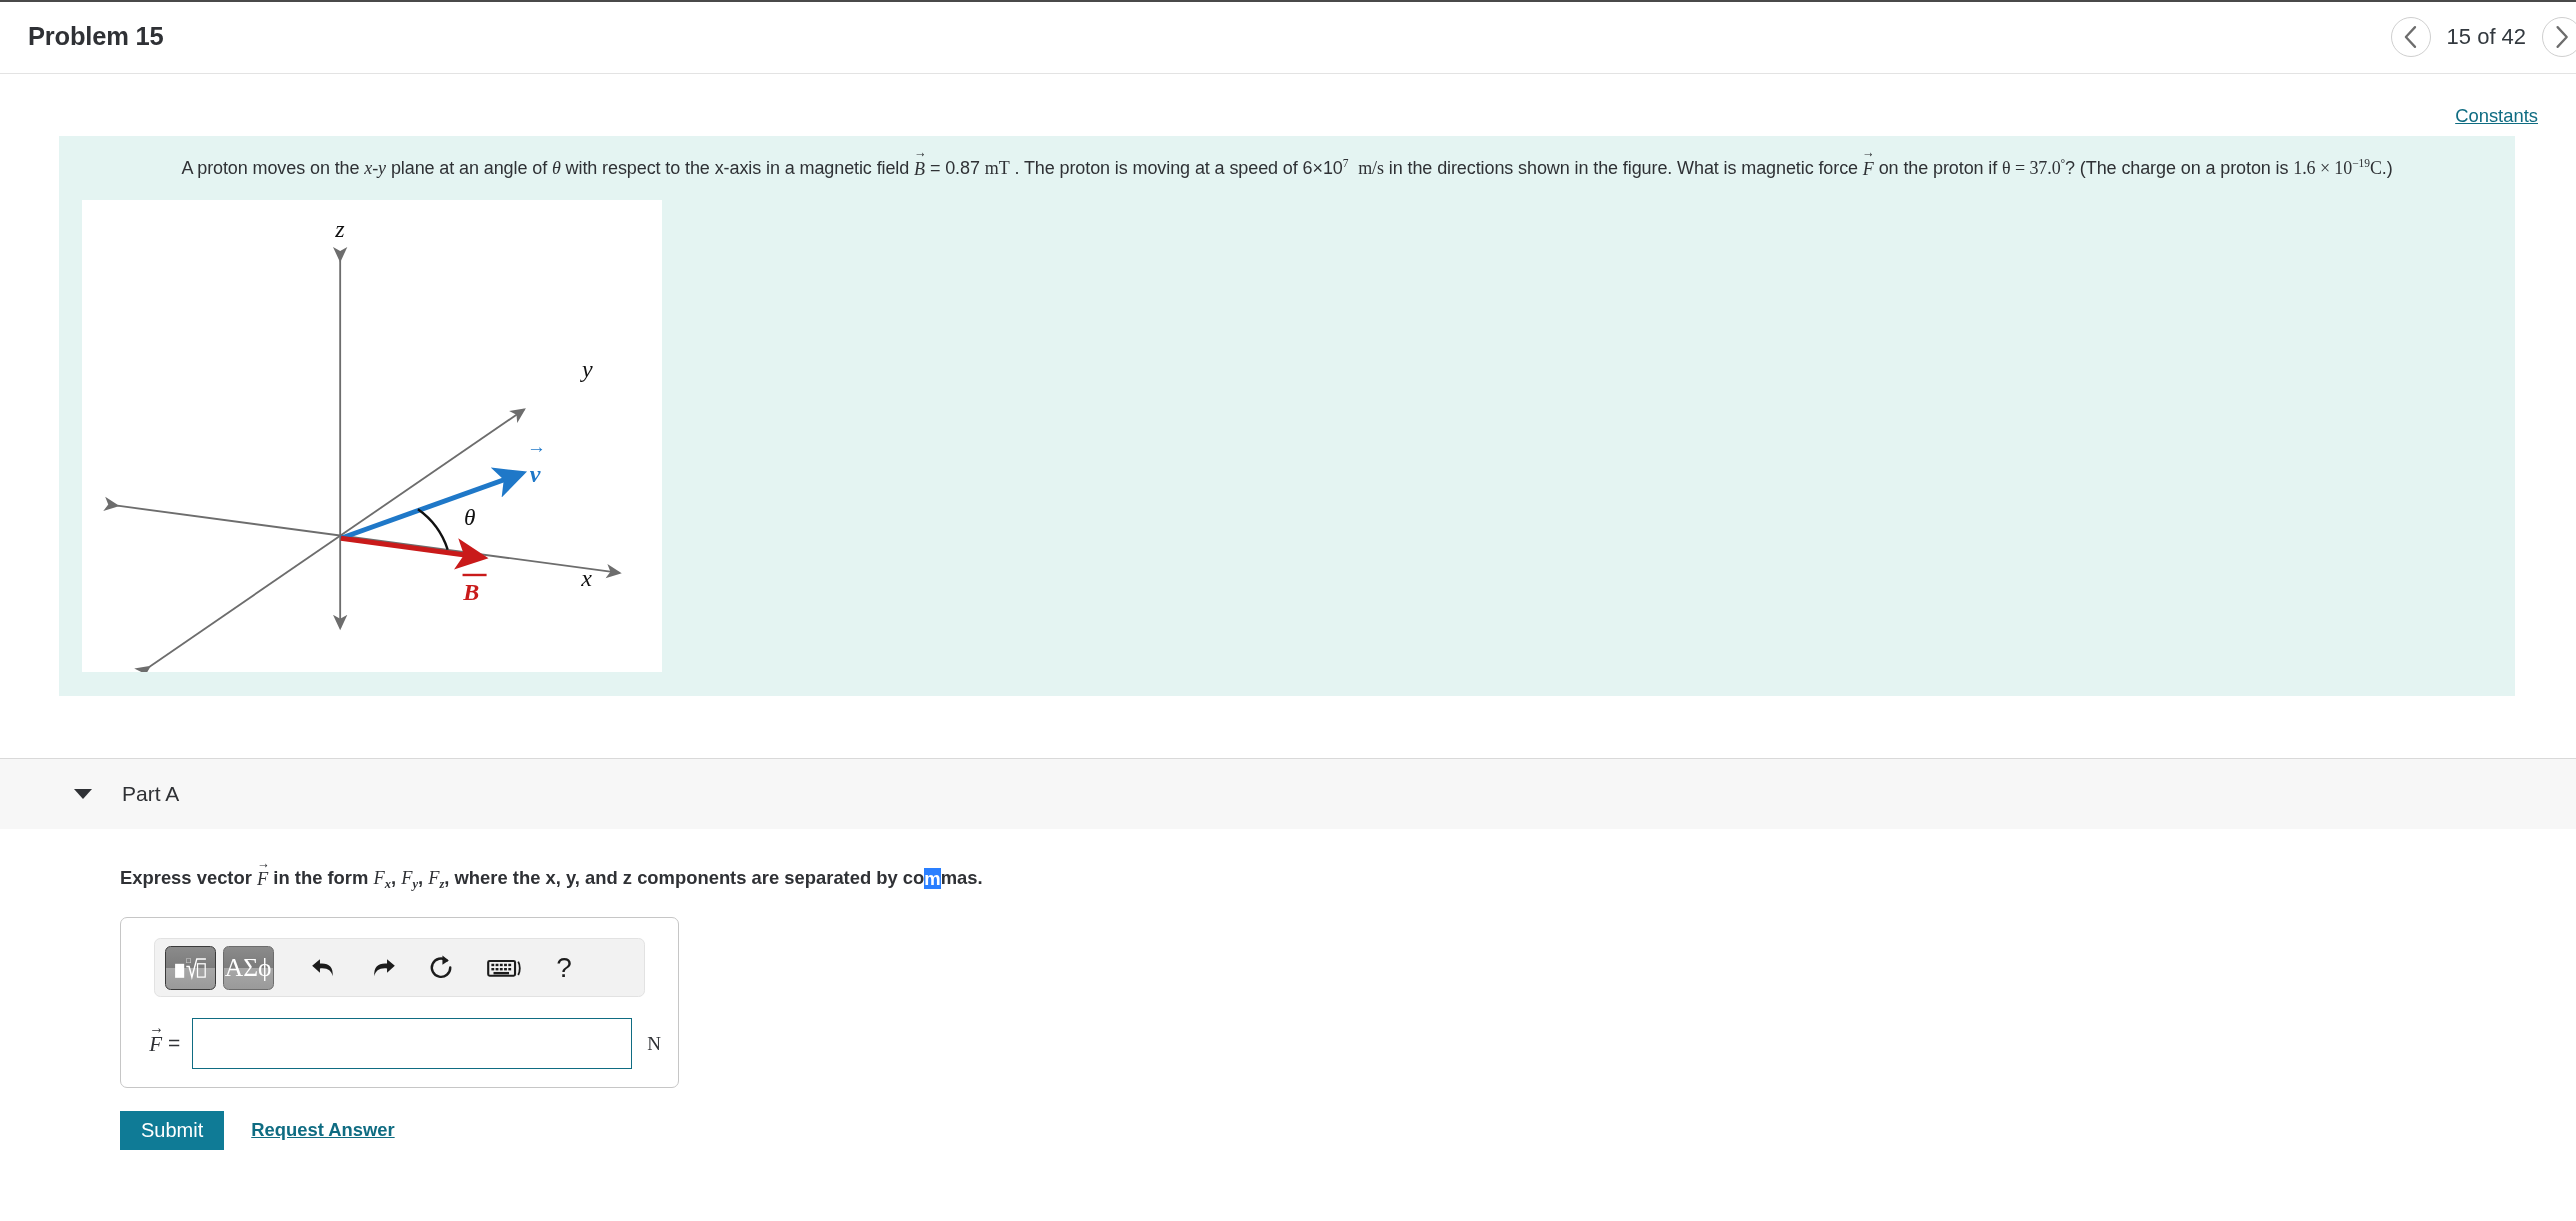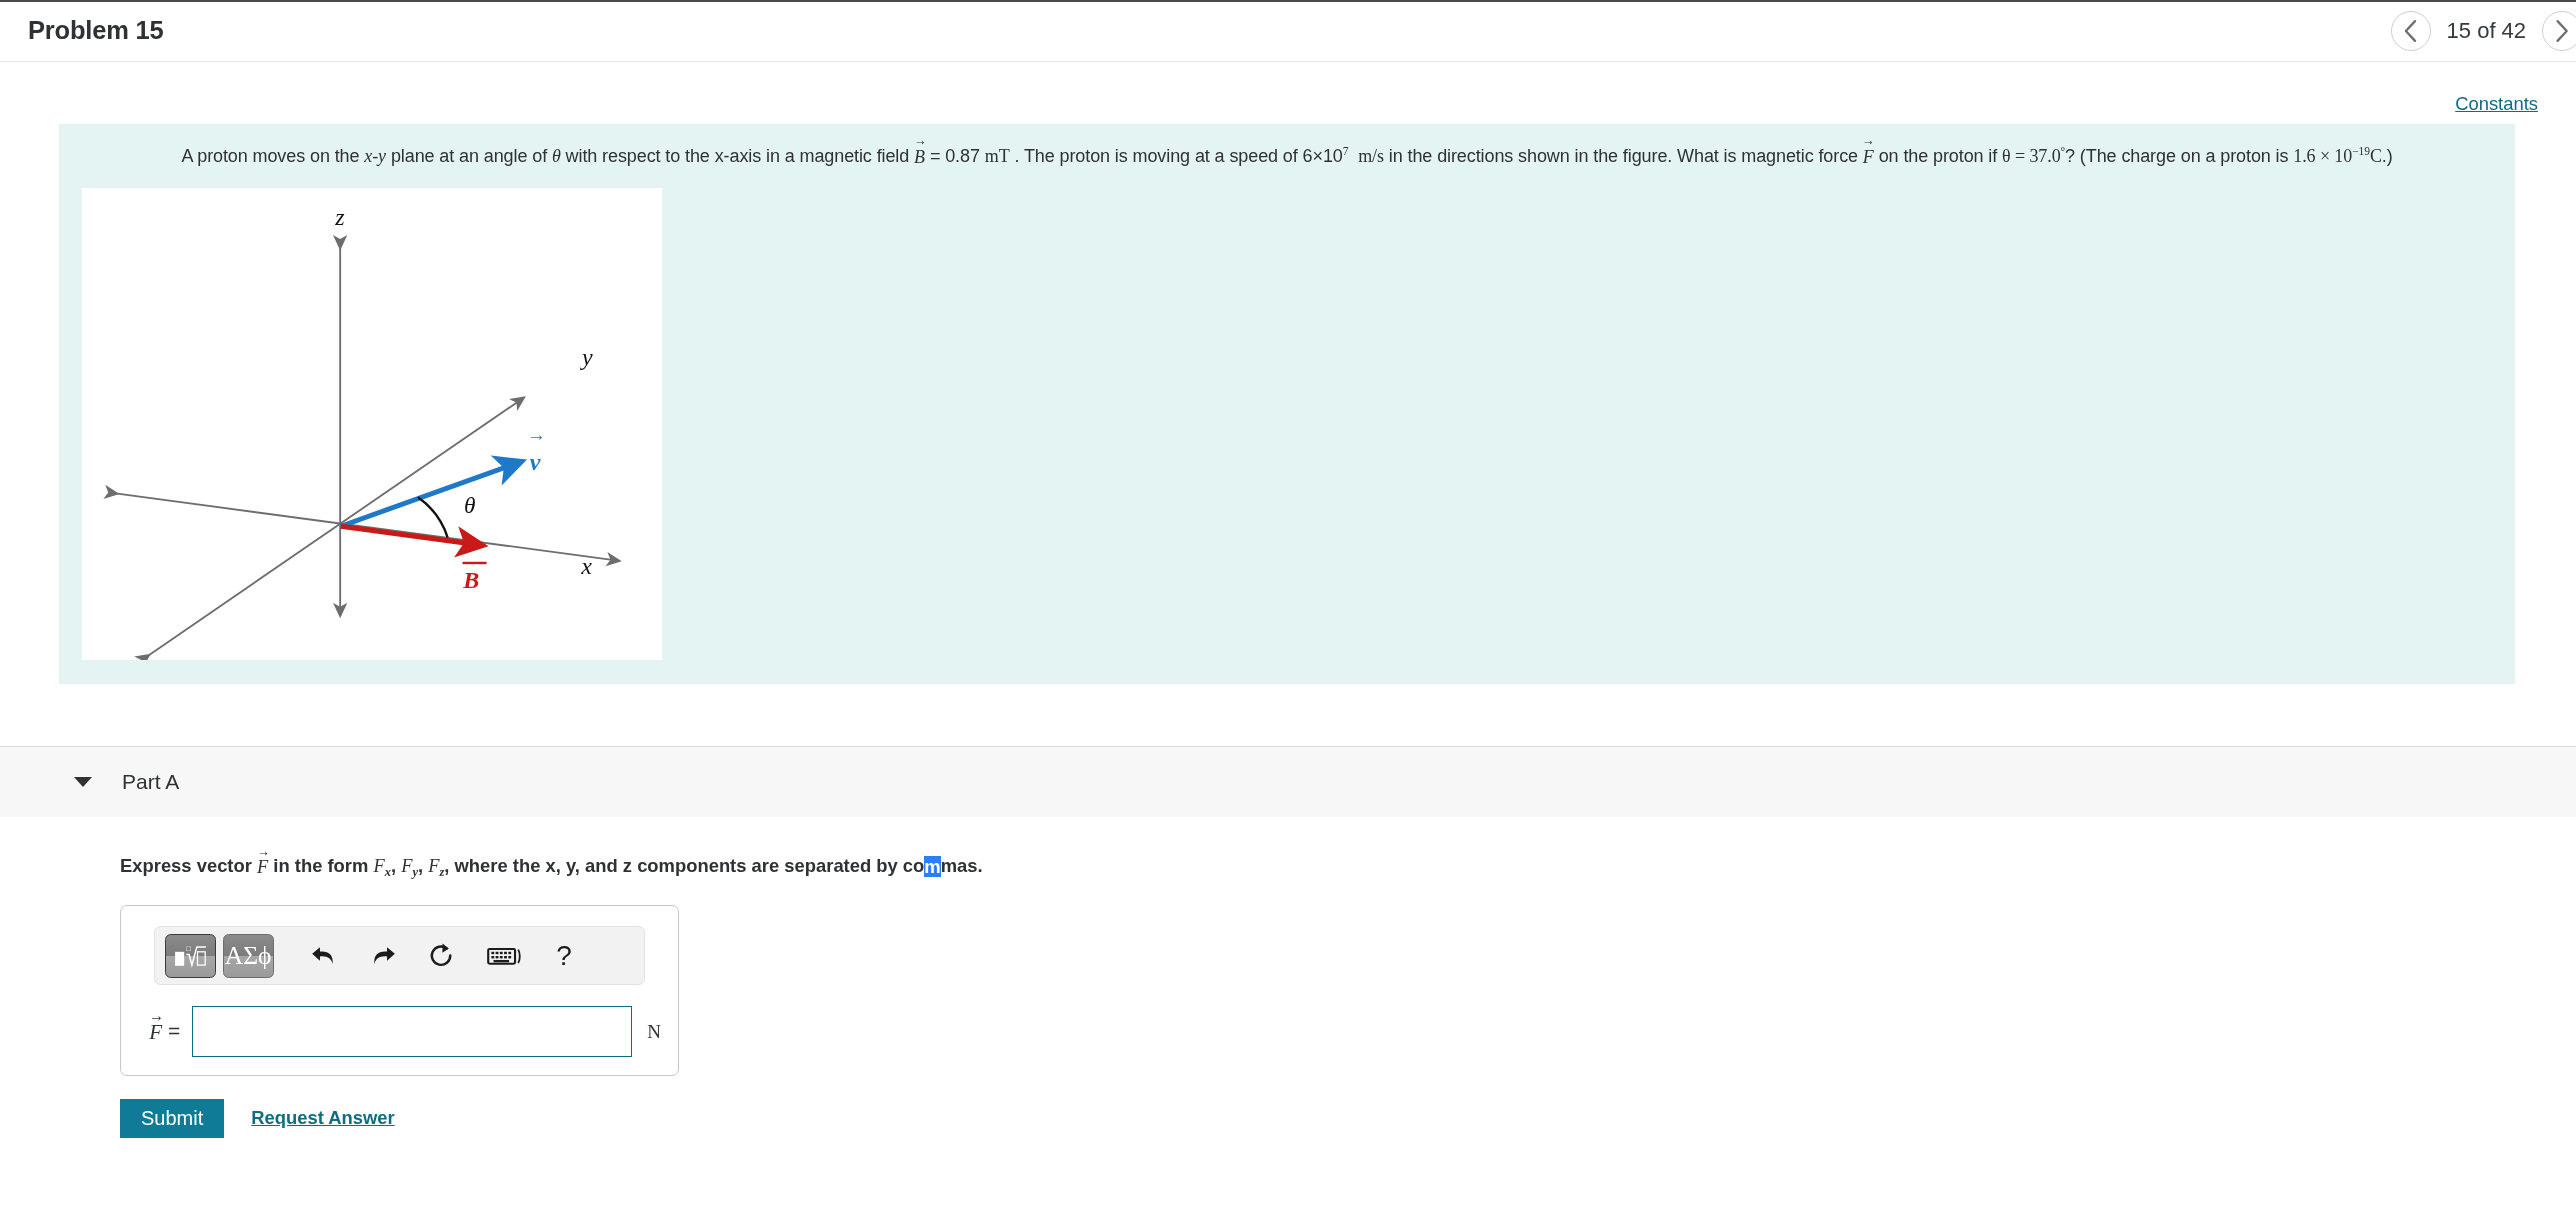--- a/index.html
+++ b/index.html
@@ -7,21 +7,21 @@
     margin: 0; padding: 0;
     width: 2576px; height: 1222px;
     background: #ffffff;
     font-family: "Liberation Sans", sans-serif;
     overflow: hidden;
   }
 
   
   .topbar {
     position: relative;
-    height: 62px;
+    height: 74px;
     background: #ffffff;
     border-bottom: 1.4px solid #e3e3e3;
     display: flex;
     align-items: center;
   }
   .topbar::before {
     content: "";
     position: absolute; left: 0; top: 0; right: 0;
     height: 2.1px; background: #4a4a4a;
   }

